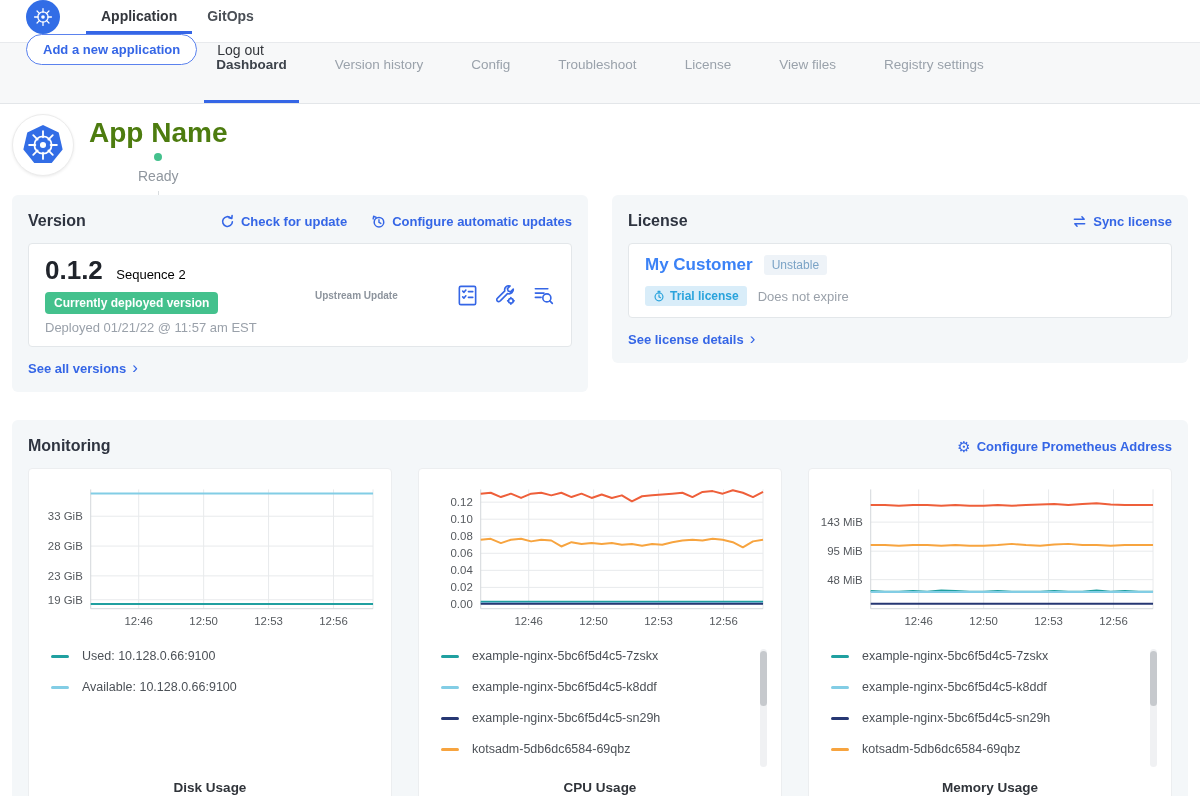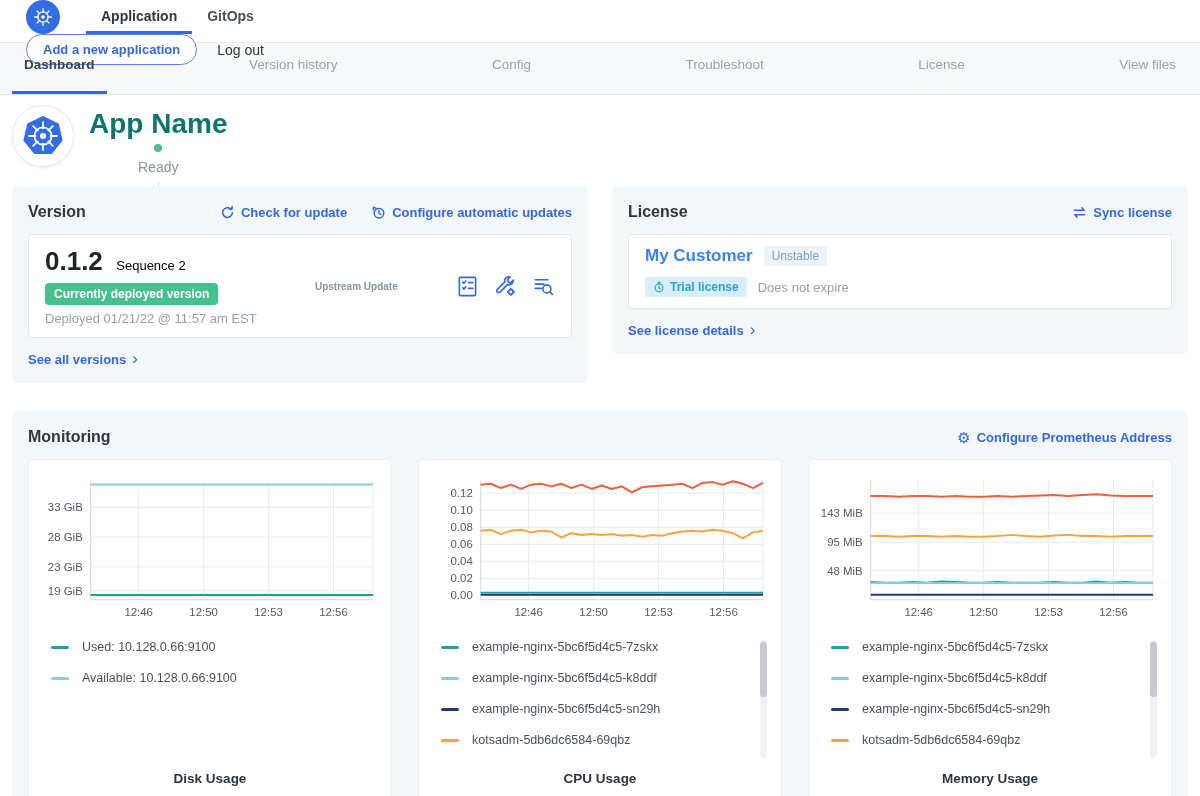--- a/index.html
+++ b/index.html
@@ -14,32 +14,32 @@
   .topnav-tabs { display:flex; }
   .topnav-tab { display:flex; align-items:center; padding:0 15px; font-size:14px; font-weight:700;
     color:#4a4f56; border-bottom:3px solid transparent; cursor:pointer; }
   .topnav-tab.active { color:#33363c; border-bottom-color:#3566e6; }
   .topnav-right { display:flex; align-items:center; gap:20px; }
   .add-app-btn { border:1.5px solid #5b82ee; color:#3566e6; background:#fff; border-radius:17px;
     padding:7px 16px; font-size:13px; font-weight:700; cursor:pointer; font-family:inherit; }
   .logout { font-size:14px; color:#33363b; cursor:pointer; }
 
   
-  .subnav { height:53px; background:#f7f8f9; border-top:1px solid #e8eaed; border-bottom:1px solid #e3e6e9;
-    display:flex; justify-content:space-between; }
+  .subnav { height:62px; background:#f7f8f9; border-top:1px solid #e8eaed; border-bottom:1px solid #e3e6e9;
+    display:flex; justify-content:center; }
   .subnav-tab { padding:14px 12px 10px; margin:0 12px; font-size:13.5px; color:#9aa2ab;
     border-bottom:3px solid transparent; cursor:pointer; }
   .subnav-tab.active { color:#3d434b; font-weight:700; border-bottom-color:#3566e6; }
 
   
   .app-header { display:flex; padding:10px 0 0 12px; height:91px; }
   .avatar { width:62px; height:62px; border-radius:50%; background:#fff; border:1px solid #ececec;
     box-shadow:0 1px 3px rgba(0,0,0,.08); display:flex; align-items:center; justify-content:center; flex:0 0 auto; }
   .app-head-text { margin-left:15px; padding-top:3px; }
-  .app-title { font-size:28px; font-weight:700; color:#0f766e; }
+  .app-title { font-size:28px; font-weight:700; color:#4d7c0f; }
   .status-row { display:flex; align-items:center; margin-top:4px; gap:7px;flex-direction:column; }
   .status-dot { width:8px; height:8px; border-radius:50%; background:#44c18d; }
   .status-label { font-size:14px; color:#8f969e; }
   .vdiv { width:1px; height:14px; background:#d8dcdf; margin:0 5px; }
   .link { color:#3566e6; font-weight:700; font-size:13px; cursor:pointer; }
 
   
   .cards-row { display:flex; gap:24px; margin:0 12px; align-items:flex-start; }
   .card { background:#f4f7f9; border-radius:6px; padding:17px 16px 15px; }
   .half { flex:1; }
@@ -109,20 +109,21 @@
   </div>
 </header>
 
 <nav class="subnav" id="subnavTabs">
     <span class="subnav-tab active">Dashboard</span>
     <span class="subnav-tab">Version history</span>
     <span class="subnav-tab">Config</span>
     <span class="subnav-tab">Troubleshoot</span>
     <span class="subnav-tab">License</span>
     <span class="subnav-tab">View files</span>
+    <span class="subnav-tab">Registry settings</span>
   </nav>
 
 <section class="app-header">
   <span class="avatar">
     <svg viewBox="0 0 48 48" width="46" height="46" aria-hidden="true">
       <polygon points="24,3 40.4,10.9 44.5,28.7 33.1,42.9 14.9,42.9 3.5,28.7 7.6,10.9" fill="#326de6"></polygon>
       <g stroke="#fff" stroke-width="1.9" stroke-linecap="round" fill="none">
         <circle cx="24" cy="24" r="9"></circle>
         <path d="M24 9.5v6.5M24 32v6.5M9.5 24H16M32 24h6.5M13.8 13.8l4.6 4.6M29.6 29.6l4.6 4.6M34.2 13.8l-4.6 4.6M18.4 29.6l-4.6 4.6"></path>
       </g>

